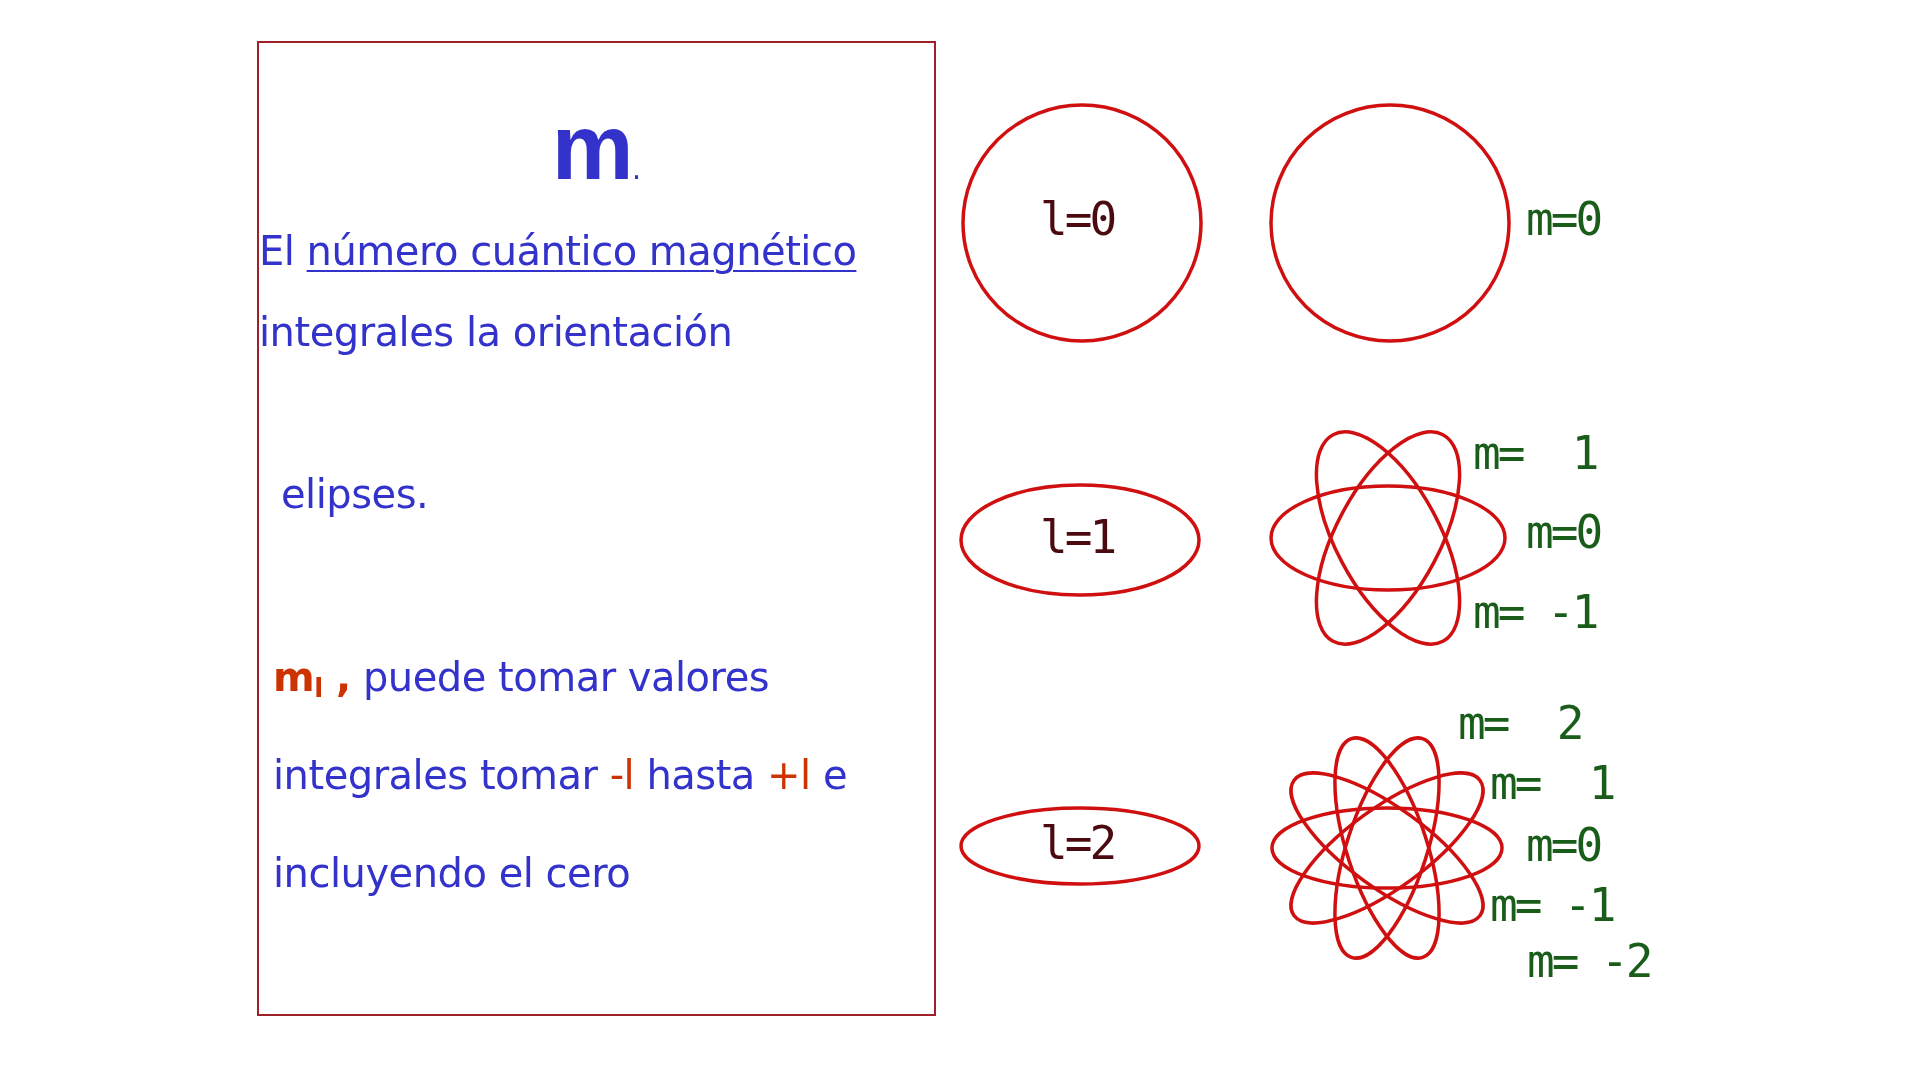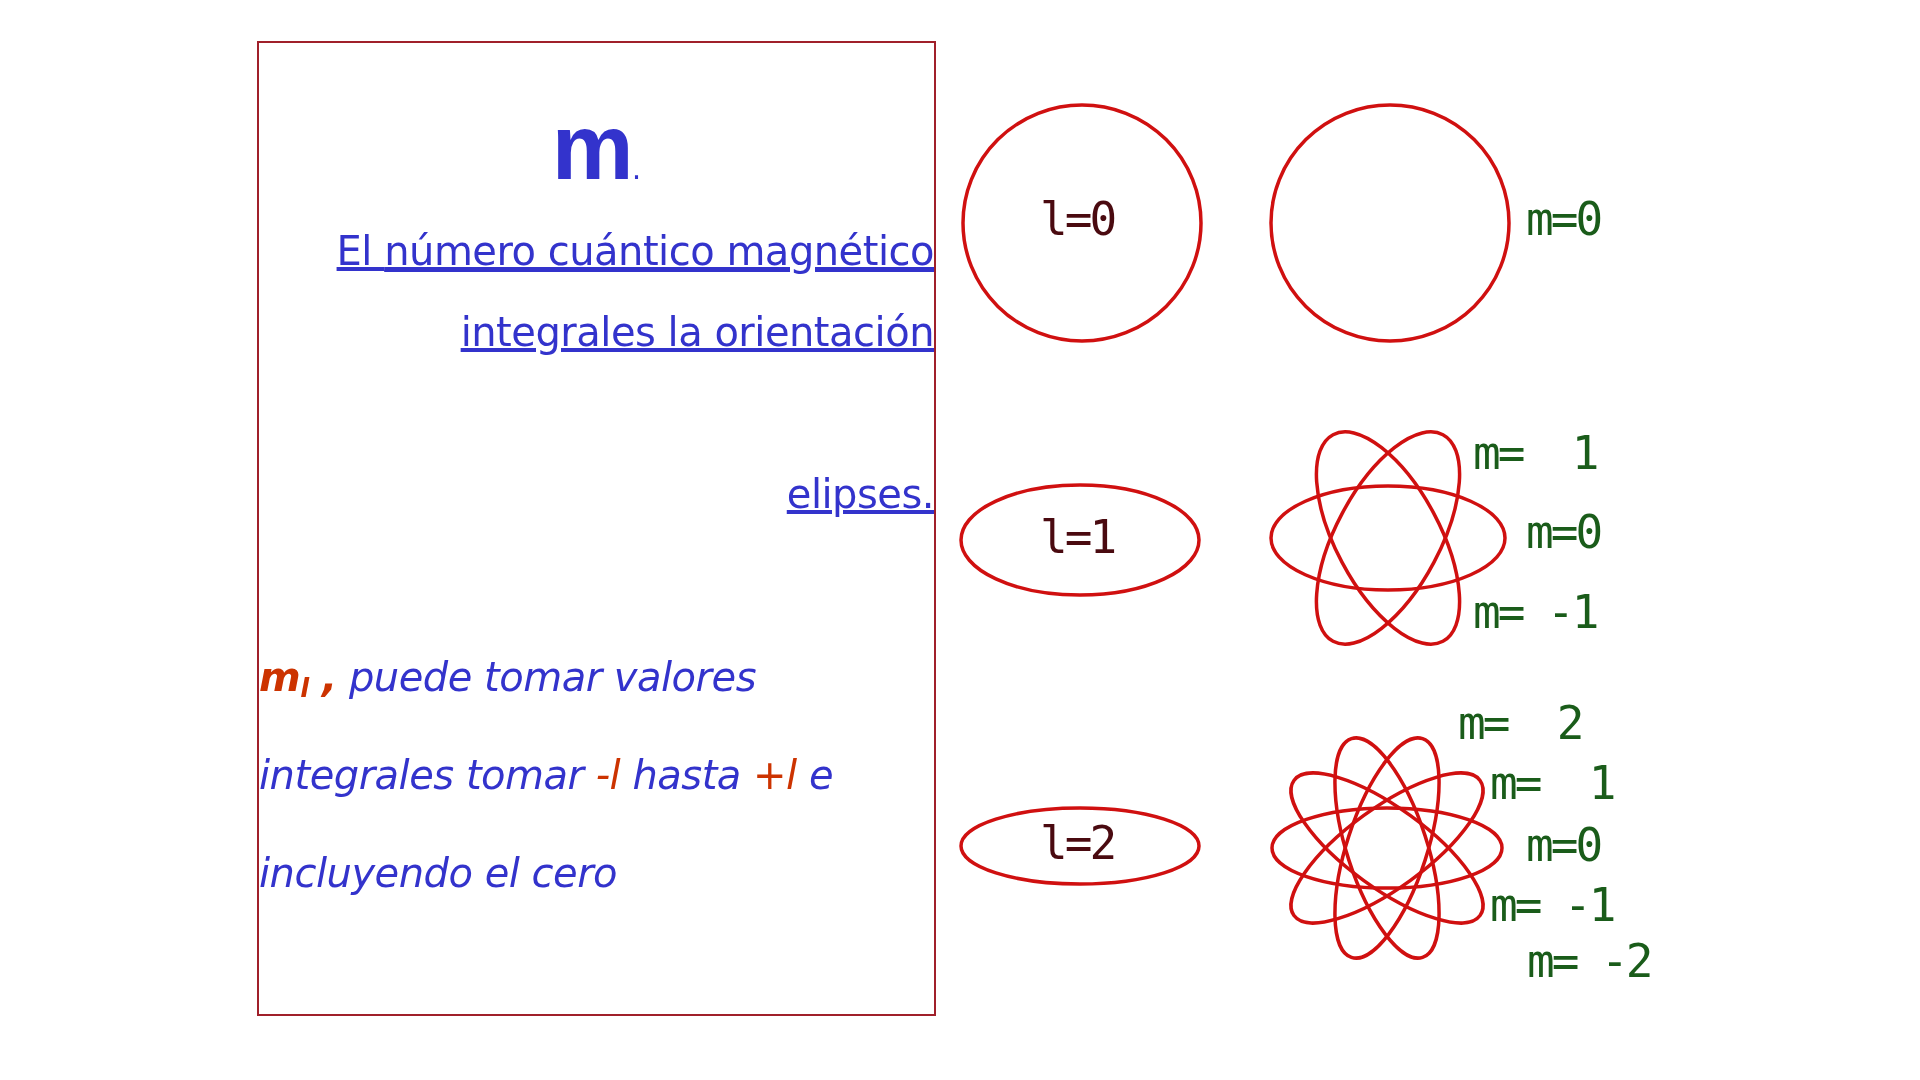--- a/index.html
+++ b/index.html
@@ -2,22 +2,22 @@
 <html><head>
 <meta charset="utf-8">
 <style>
   html, body { margin:0; padding:0; }
   body { width:1920px; height:1080px; background:#ffffff; position:relative; overflow:hidden;
          font-family:"DejaVu Sans", sans-serif; }
   .text-box { position:absolute; left:257px; top:41px; width:679px; height:975px;
               border:2px solid #a0202a; box-sizing:border-box; background:#fff; }
   .line { position:absolute; left:0; width:100%; white-space:nowrap; color:#3333cc;
           font-size:40px; line-height:48px; letter-spacing:-0.5px; }
-  .center { text-align:right;text-decoration:underline; }
-  .left { text-align:left; box-sizing:border-box;font-style:italic; }
+  .center { text-align:left; }
+  .left { text-align:left; padding-left:14px; box-sizing:border-box; }
   .title { position:absolute; top:52px; left:0; width:100%; text-align:center; color:#3333cc; }
   .title .big { font-size:92px; font-weight:bold; font-family:"Liberation Sans", sans-serif; letter-spacing:-2px; }
   .title .dot { font-size:30px; }
   .u { text-decoration:underline; text-decoration-thickness:2px; text-underline-offset:5px; }
   .red { color:#cc3300; }
   .bold { font-weight:bold; }
   sub.l { font-size:26px; vertical-align:-6px; line-height:0; }
   .formula { font-size:44px; font-weight:bold; color:#cc3300; }
   svg#diagram { position:absolute; left:0; top:0; }
   .lbl { position:absolute; font-family:"DejaVu Sans Mono", monospace; font-size:46px; line-height:46px;
@@ -30,21 +30,21 @@
 
 <div class="text-box">
   <div class="title">
     <span class="big">m</span><span class="dot">.</span>
   </div>
 
   <div class="line center" style="top:184px;">
     <span>El </span><span class="u">número cuántico magnético</span>
   </div>
   <div class="line center" style="top:265px;">integrales la orientación</div>
-  <div class="line center" style="top:427px;">elipses.</div>
+  <div class="line center" style="top:427px;padding-left:22px;">elipses.</div>
 
   <div class="line left" style="top:610px;">
     <span class="red bold"><span>m</span><sub class="l">l</sub><span> ,</span></span><span> puede tomar valores</span>
   </div>
   <div class="line left" style="top:708px;">
     <span>integrales tomar </span><span class="red">-l</span><span> hasta </span><span class="red">+l</span><span> e</span>
   </div>
   <div class="line left" style="top:806px;">incluyendo el cero</div>
 
 </div>

